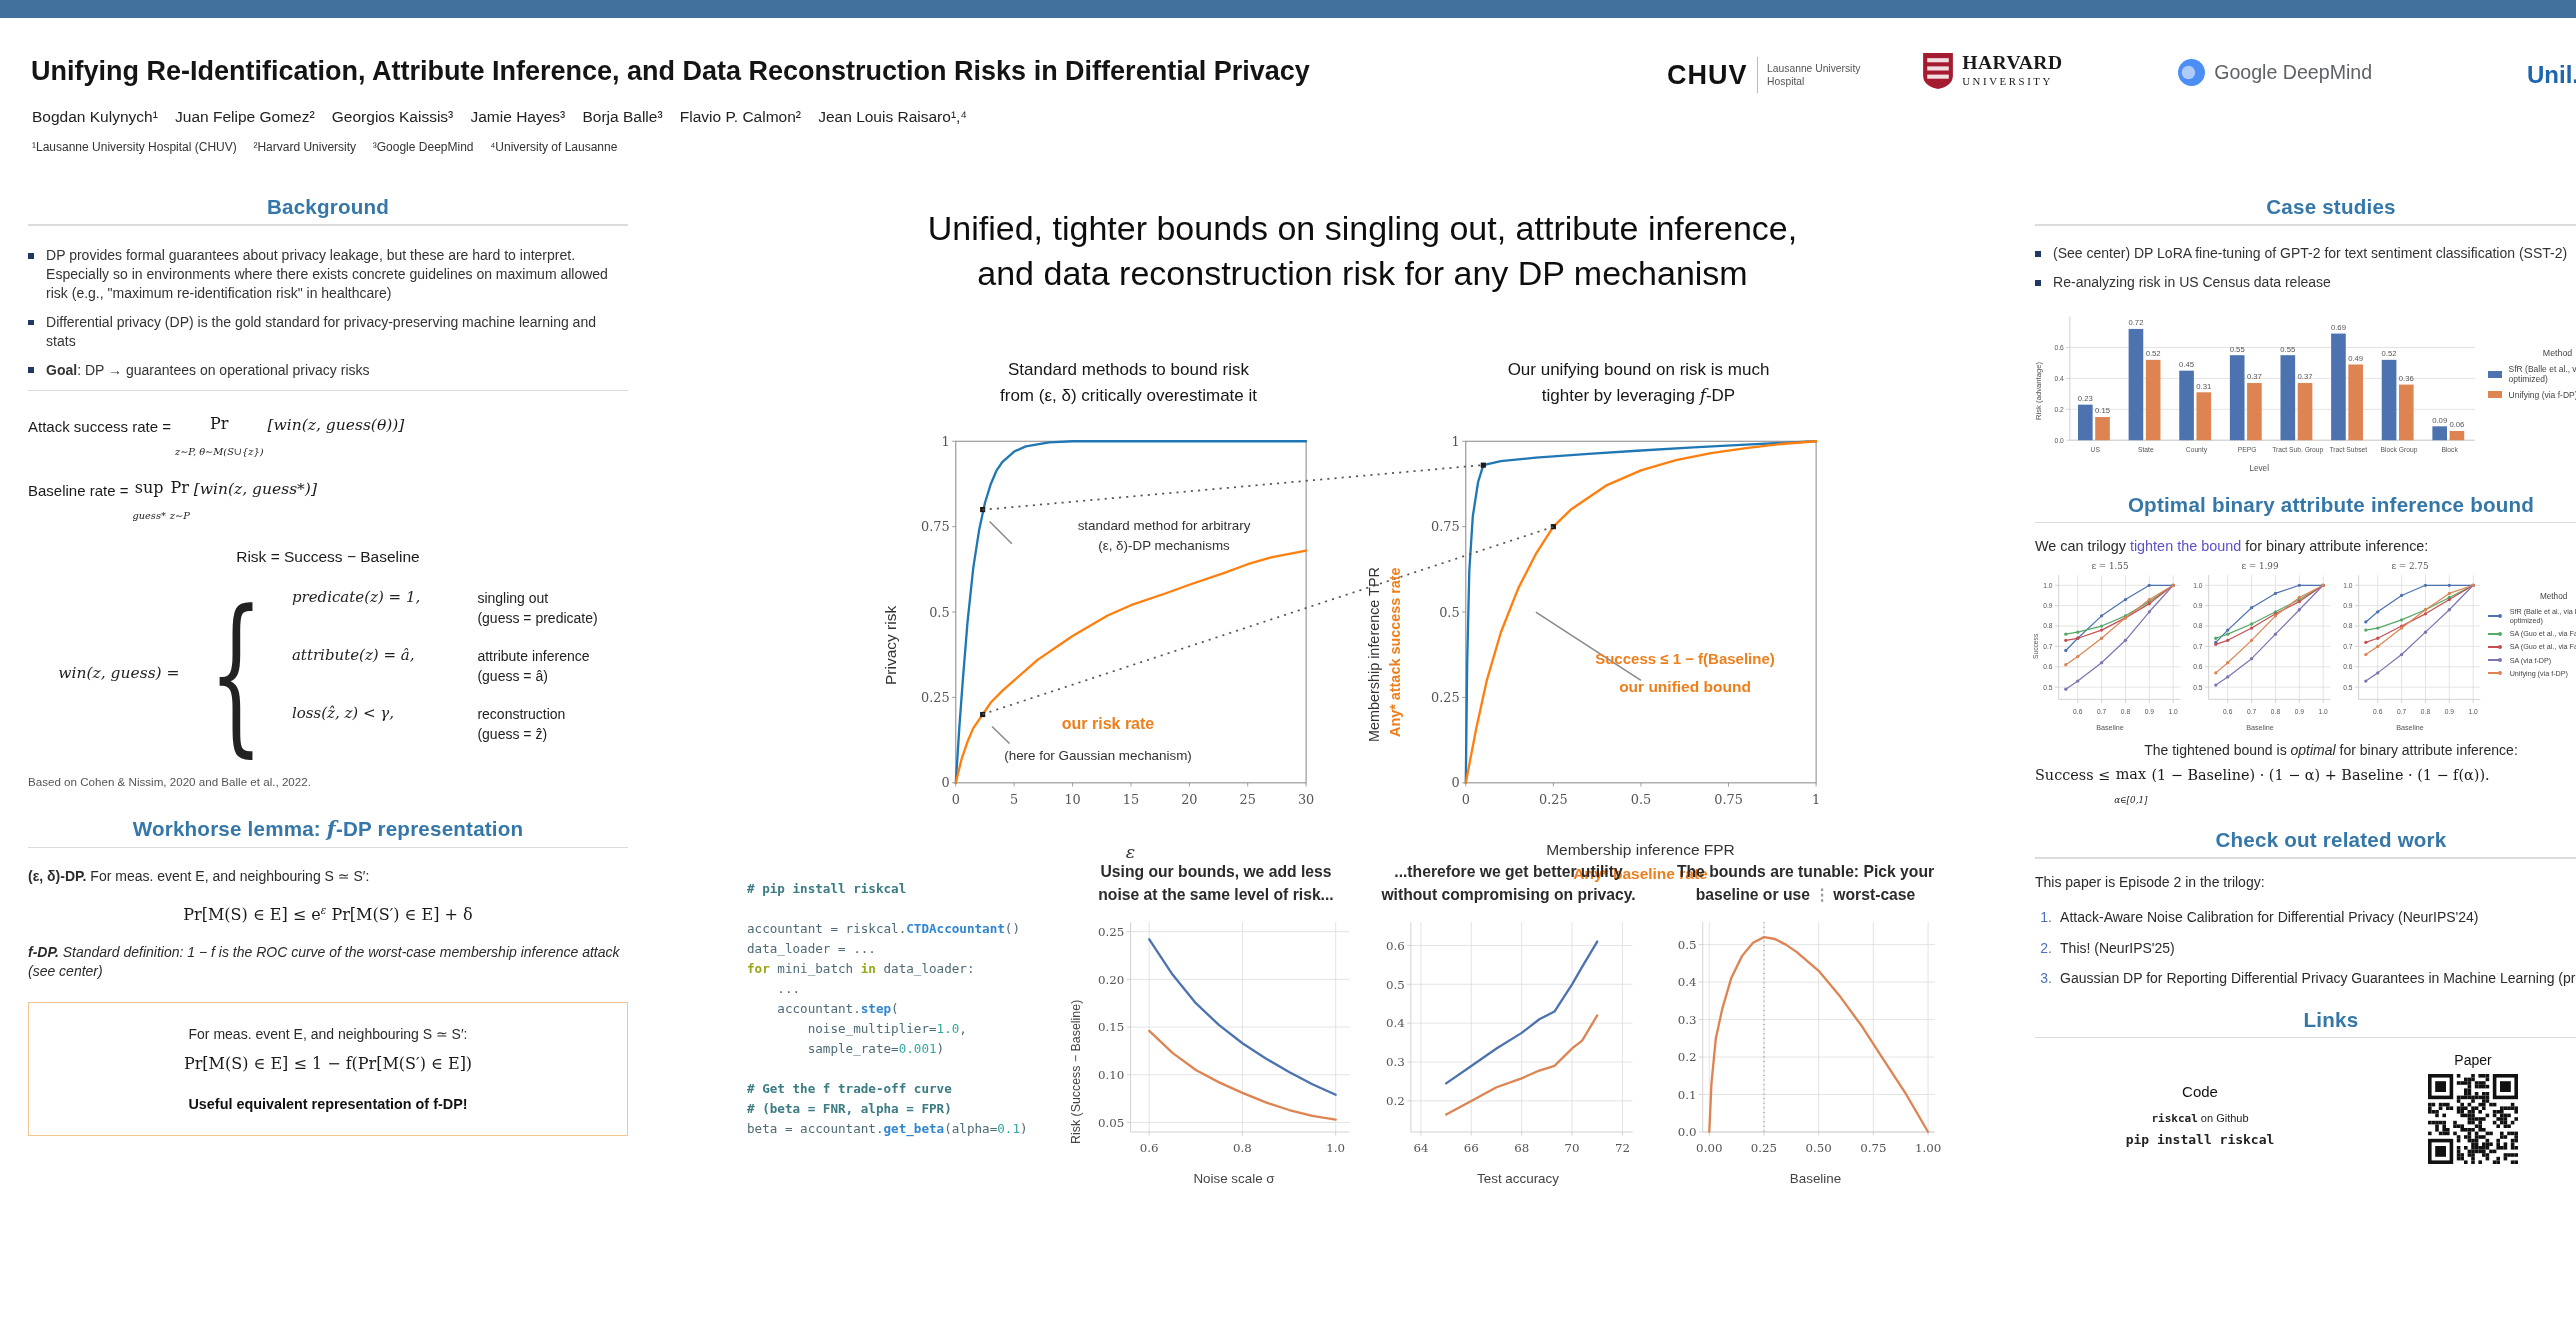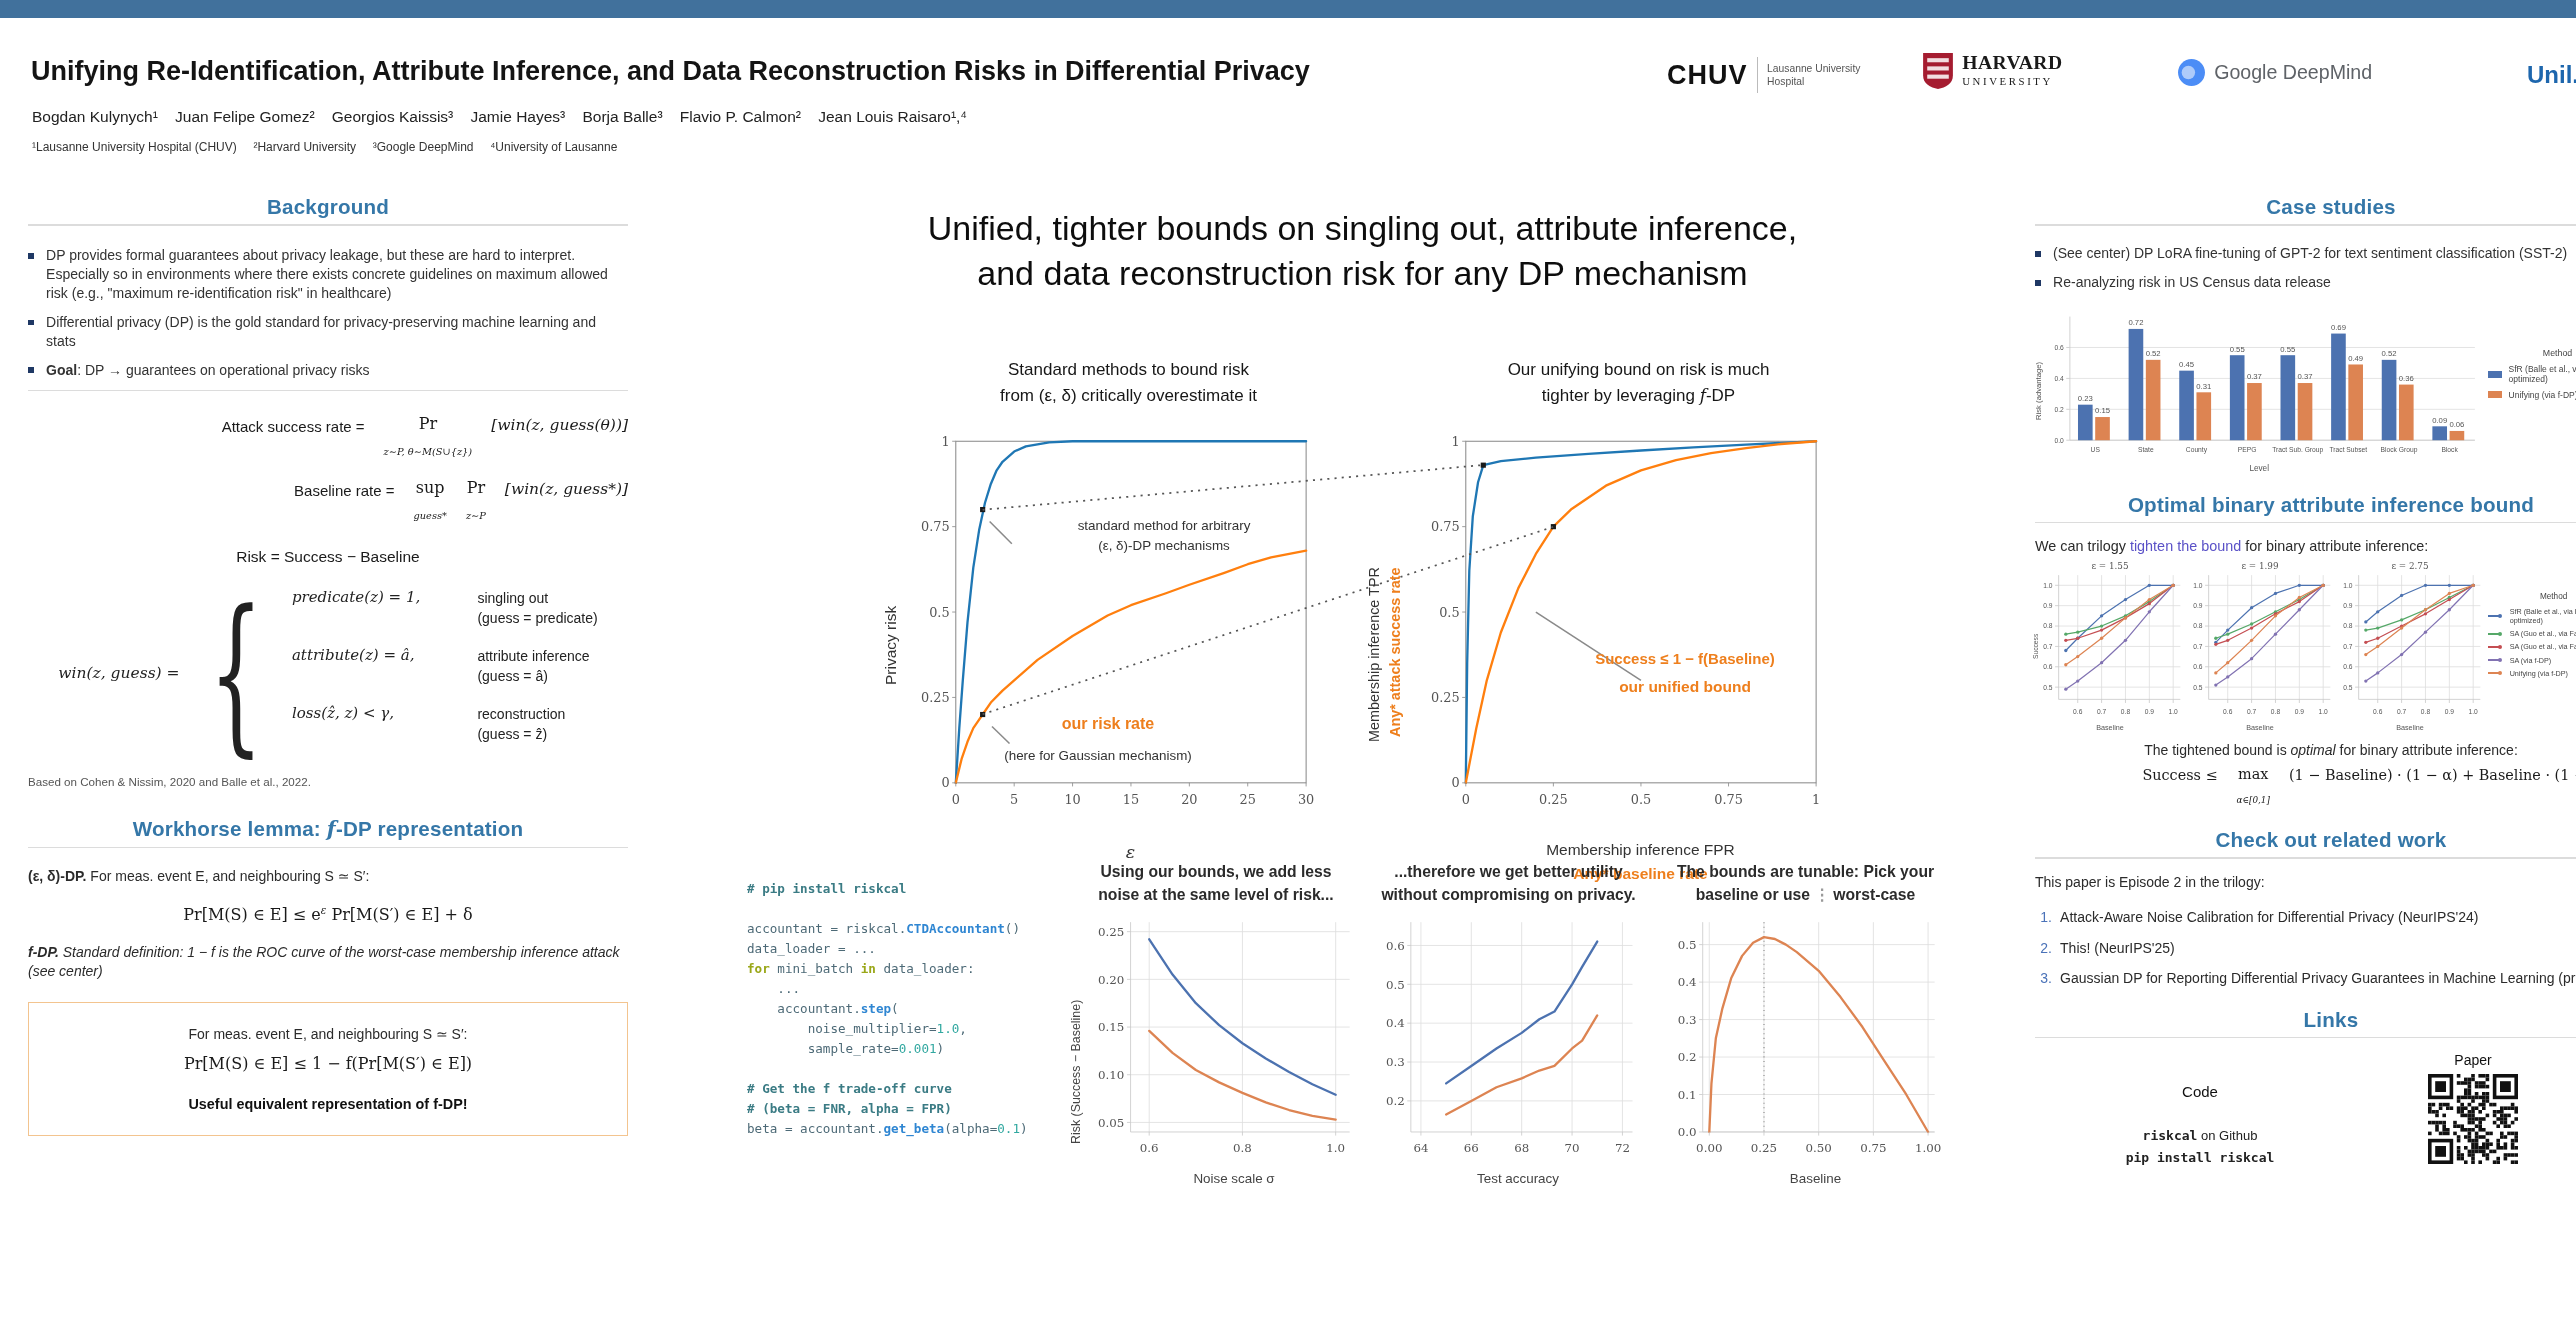--- a/index.html
+++ b/index.html
@@ -6,21 +6,21 @@
 font-family:"Liberation Sans",sans-serif;color:#222;position:relative}
 .abs{position:absolute}
 .h{color:#3577a8;font-weight:700;font-size:20.6px;text-align:center;letter-spacing:0.2px}
 .rule{height:1.5px;background:#dcdcdc;margin-top:5.2px}
 .ser{font-family:"DejaVu Serif",serif}
 .it{font-style:italic}
 .ctr{text-align:center}
 .bl{display:flex;gap:12.4px;margin-bottom:10.3px}
 .sq{width:5.7px;height:5.7px;background:#1f3864;margin-top:6.7px;flex:none}
 .bt{font-size:14px;line-height:1.34;color:#333}
-.eqrow{display:flex;justify-content:flex-end;align-items:flex-start;gap:19px;font-size:16px;color:#1a1a1a}
+.eqrow{display:flex;justify-content:flex-start;align-items:flex-start;gap:4px;font-size:16px;color:#1a1a1a}
 .stk{display:inline-flex;flex-direction:column;align-items:center}
 .stk .op{font-size:16px;line-height:1}
 .stk .sb{font-size:9.8px;margin-top:14px;white-space:nowrap}
 .crow{display:flex;gap:15.5px;margin-bottom:17.5px}
 .cc{width:170px;font-size:15px}
 .cl2{font-size:14px;color:#222;line-height:1.45}
 .brace{font-family:"DejaVu Serif",serif;font-size:170px;font-weight:100;line-height:.95;color:#222;transform:scaleX(.5);transform-origin:center}
 .cline{white-space:pre;font-family:"DejaVu Sans Mono","Liberation Mono",monospace;font-size:12.6px;line-height:20px}
 .cd{color:#4d6a77}.cm{color:#3a7b84;font-weight:bold}.kw{color:#9aa718;font-weight:bold}
 .fn{color:#2f86d2;font-weight:bold}.num{color:#31a8a0}
@@ -792,21 +792,21 @@
         <span>Gaussian DP for Reporting Differential Privacy Guarantees in Machine Learning (preprint)</span>
       </div>
     </div>
 
   <div class="h" style="margin-top:18.5px">Links</div>
   <div class="rule"></div>
 
   <div style="display:flex;margin-top:13.4px">
     <div class="qcol" style="width:330px;padding-top:31px">
       <div style="font-size:15px;color:#111">Code</div>
-      <div style="margin-top:28px;font-size:13px;color:#222">
+      <div style="margin-top:12px;font-size:11px;color:#222">
         <span class="mono" style="font-weight:700">riskcal</span><span> on Github</span>
       </div>
       <div class="mono" style="margin-top:7.2px;font-size:13px;font-weight:700;color:#222">pip install riskcal</div>
     </div>
     <div class="qcol" style="width:216px">
       <div style="font-size:14px;color:#111;margin-bottom:6.2px">Paper</div>
       <svg width="90" height="90" viewBox="0 0 175 175">
           <rect x="0" y="0" width="175" height="175" fill="#fff"></rect>
           <rect x="56" y="0" width="7" height="7" fill="#111"></rect>
           <rect x="84" y="0" width="7" height="7" fill="#111"></rect>

